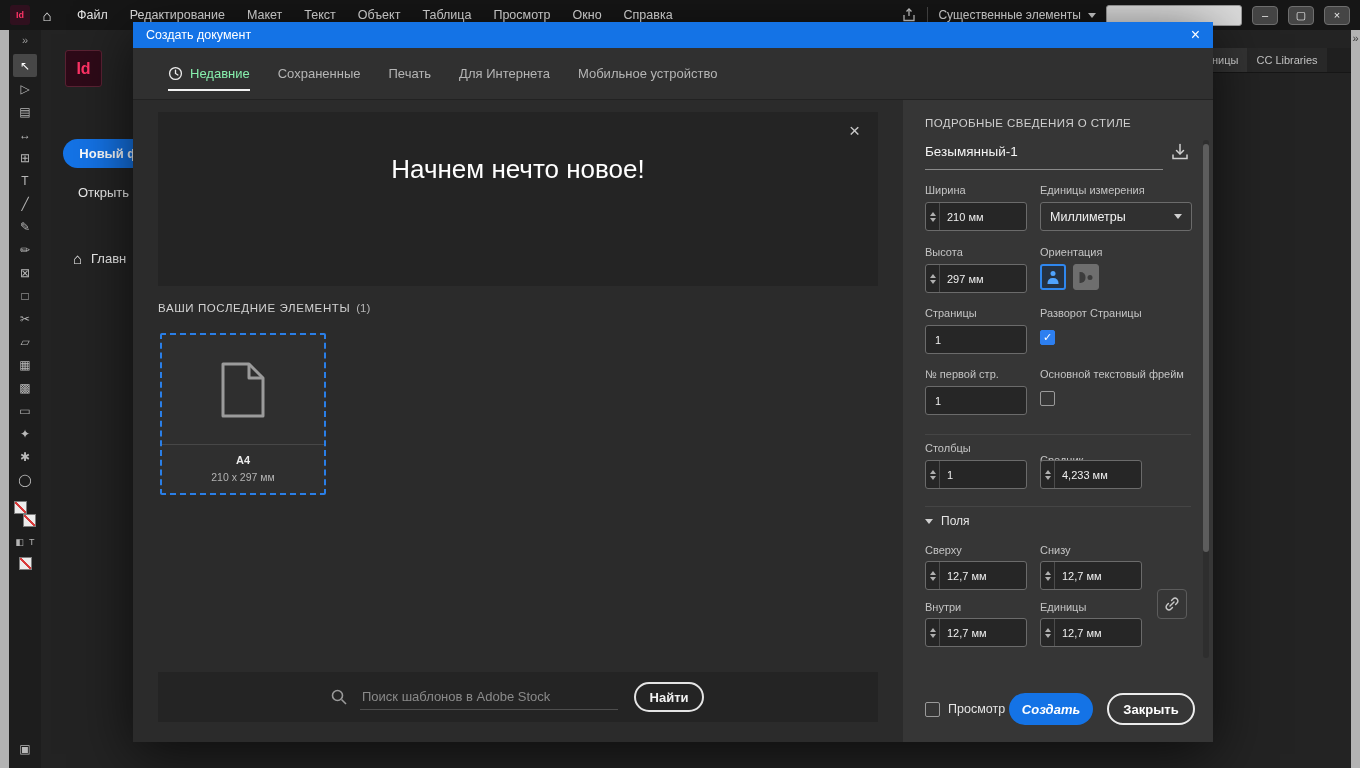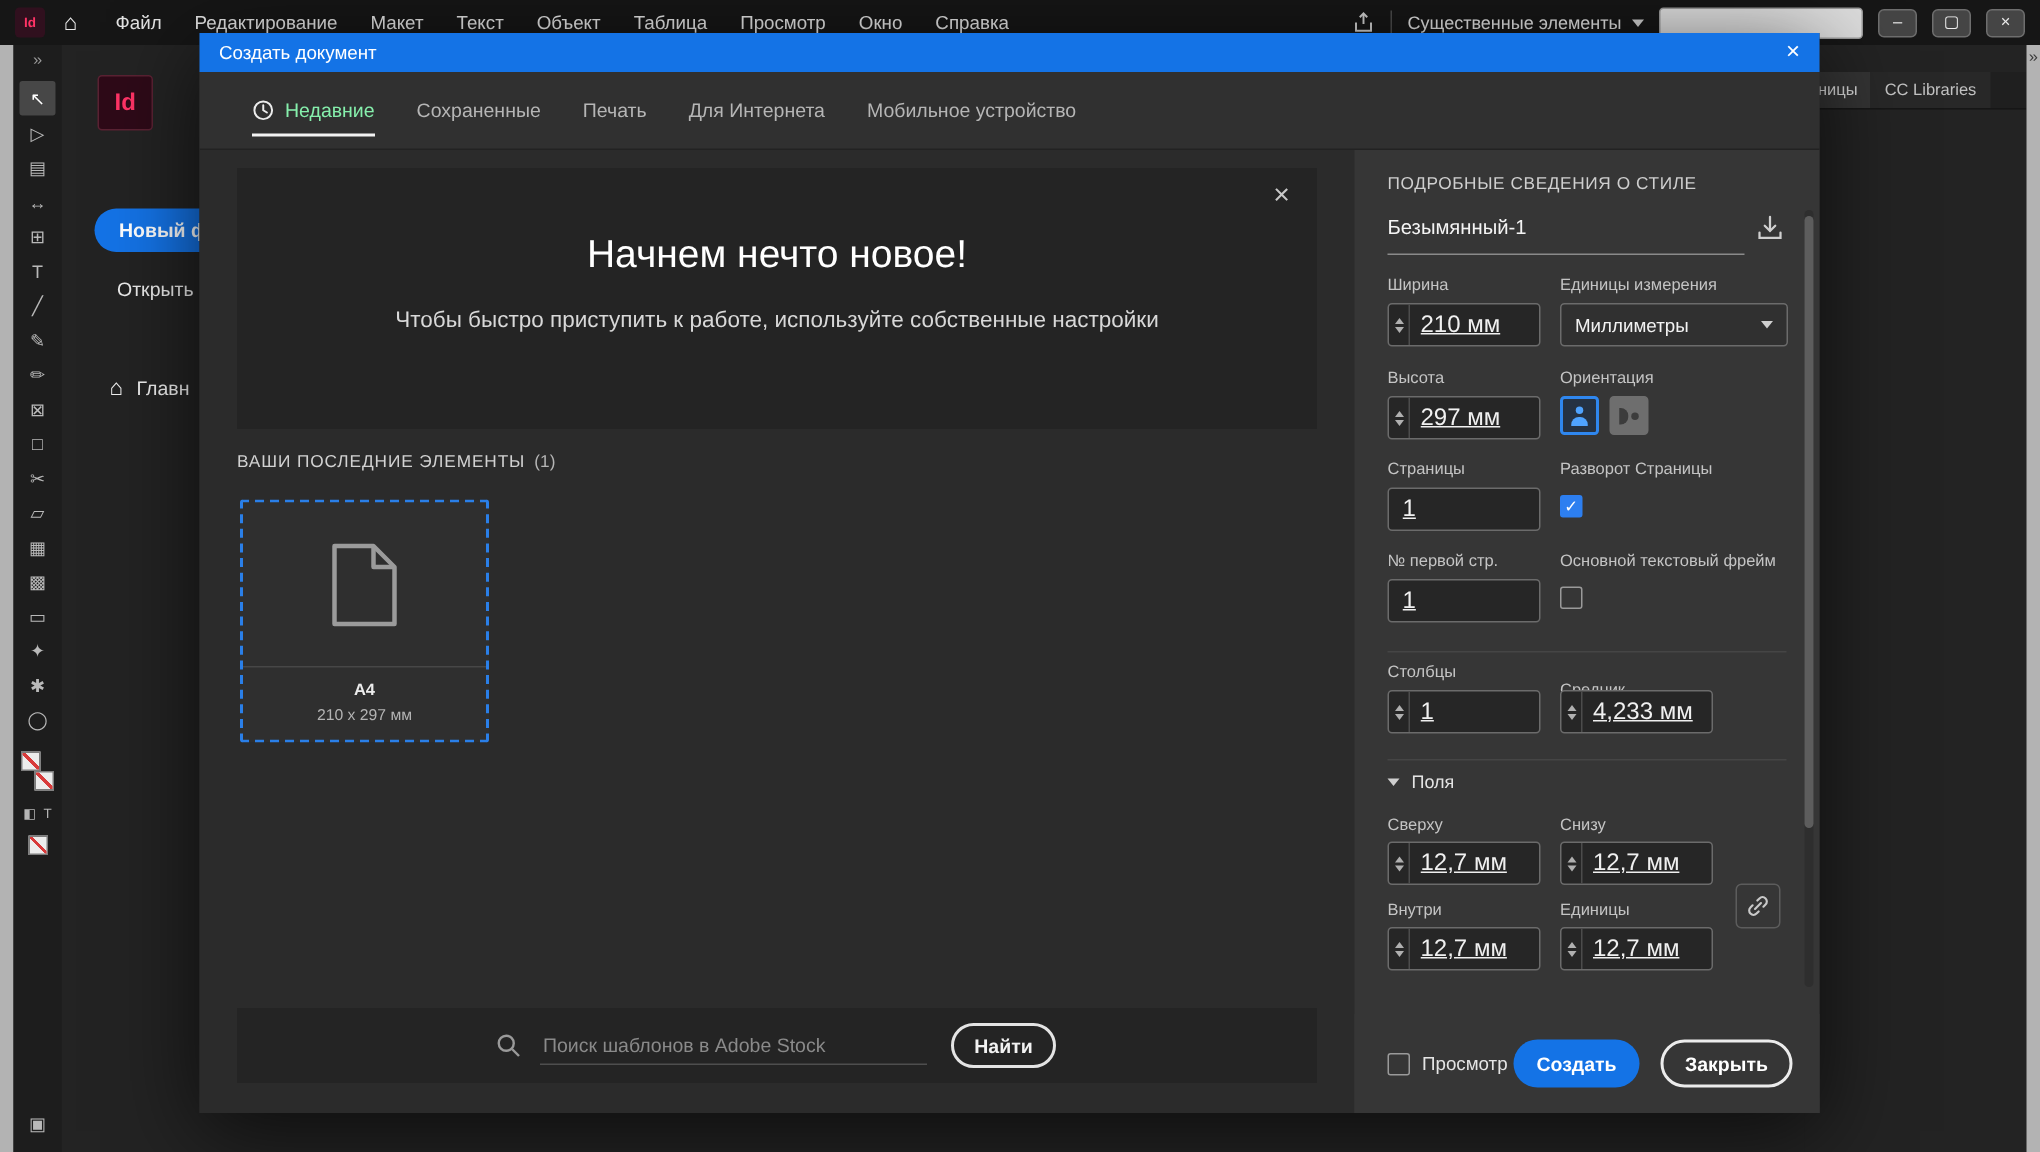--- a/index.html
+++ b/index.html
@@ -119,21 +119,21 @@
     display:flex; align-items:center; justify-content:center; }
   .lbl { position:absolute; font-size:11px; color:#c4c4c4; white-space:nowrap; }
   .field { position:absolute; width:102px; height:29px; background:#262626; border:1px solid #6b6b6b;
     border-radius:3px; display:flex; align-items:center; }
   .spin { width:14px; align-self:stretch; display:flex; flex-direction:column; align-items:center;
     justify-content:center; gap:2px; border-right:1px solid #4c4c4c; }
   .spin b { display:block; width:0; height:0; border-left:3px solid transparent; border-right:3px solid transparent; }
   .spin b.up { border-bottom:4px solid #b0b0b0; }
   .spin b.dn { border-top:4px solid #b0b0b0; }
   .field input { flex:1; min-width:0; background:transparent; border:none; outline:none; color:#f0f0f0;
-    font-size:16px; padding:0 4px 0 7px; font-family:"Liberation Sans", sans-serif;text-decoration:underline; }
+    font-size:11px; padding:0 4px 0 7px; font-family:"Liberation Sans", sans-serif; }
   .dropdown { position:absolute; left:137px; width:152px; height:29px; background:#303030;
     border:1px solid #6b6b6b; border-radius:3px; display:flex; align-items:center; padding:0 9px;
     font-size:12.5px; color:#f2f2f2; }
   .dropdown .tri-down { margin-left:auto; }
   .orient { position:absolute; left:137px; display:flex; gap:7px; }
   .o-btn { width:26px; height:26px; border-radius:3px; display:flex; align-items:center; justify-content:center; }
   .o-btn.sel { border:2px solid #2f87ef; background:#253243; }
   .o-btn.unsel { border:1px solid #6e6e6e; background:#6e6e6e; }
   .person { position:relative; width:12px; height:13px; }
   .person::before { content:""; position:absolute; top:0; left:50%; transform:translateX(-50%);
@@ -151,21 +151,21 @@
     font-size:12px; color:#e4e4e4; }
   .link-btn { position:absolute; left:254px; top:489px; width:30px; height:30px; border:1px solid #5c5c5c;
     border-radius:4px; background:transparent; display:flex; align-items:center; justify-content:center; }
   .scrollbar { position:absolute; right:4px; top:40px; width:6px; height:518px; background:#2e2e2e; border-radius:3px; }
   .scroll-thumb { position:absolute; top:4px; left:0; width:6px; height:408px; background:#5d5d5d; border-radius:3px; }
   .d-footer { position:absolute; left:0; right:0; bottom:0; height:66px; display:flex; align-items:center;
     padding:0 18px 0 22px; background:#363636; }
   .preview-wrap { display:flex; align-items:center; gap:8px; font-size:12.5px; color:#e4e4e4; }
   .preview-wrap .cb { position:static; flex:none; }
   .create-btn { margin-left:auto; min-width:84px; height:32px; background:#1473e6; border:none;
-    border-radius:17px; color:#fff; font-size:13px; font-weight:bold; font-family:"Liberation Sans", sans-serif; }
+    border-radius:17px; color:#fff; font-size:13px; font-weight:bold; font-family:"Liberation Sans", sans-serif;font-style:italic; }
   .closed-btn { margin-left:14px; min-width:88px; height:32px; background:transparent;
     border:2px solid #ececec; border-radius:17px; color:#fff; font-size:13px; font-weight:bold;
     font-family:"Liberation Sans", sans-serif; }
 </style>
 </head>
 <body>
 
 <header class="menubar">
   <span class="app-icon">Id</span>
   <span class="home-btn">⌂</span>
@@ -276,21 +276,20 @@
     <span class="dtab">Мобильное устройство</span>
   </div>
 
   <div class="dialog-body">
 
     <div class="main-col">
       <div class="hero">
         <span class="hero-close">×</span>
         <h1 class="hero-title">Начнем нечто новое!</h1>
         <div class="hero-body">
-          <div>Чтобы быстро приступить к работе, используйте собственные настройки</div>
         </div>
       </div>
 
       <div class="recent-head">
         <span>ВАШИ ПОСЛЕДНИЕ ЭЛЕМЕНТЫ</span><span class="recent-count">(1)</span>
       </div>
 
       <div class="card">
         <div class="card-icon-area">
           <svg width="46" height="58" viewBox="0 0 46 58">

